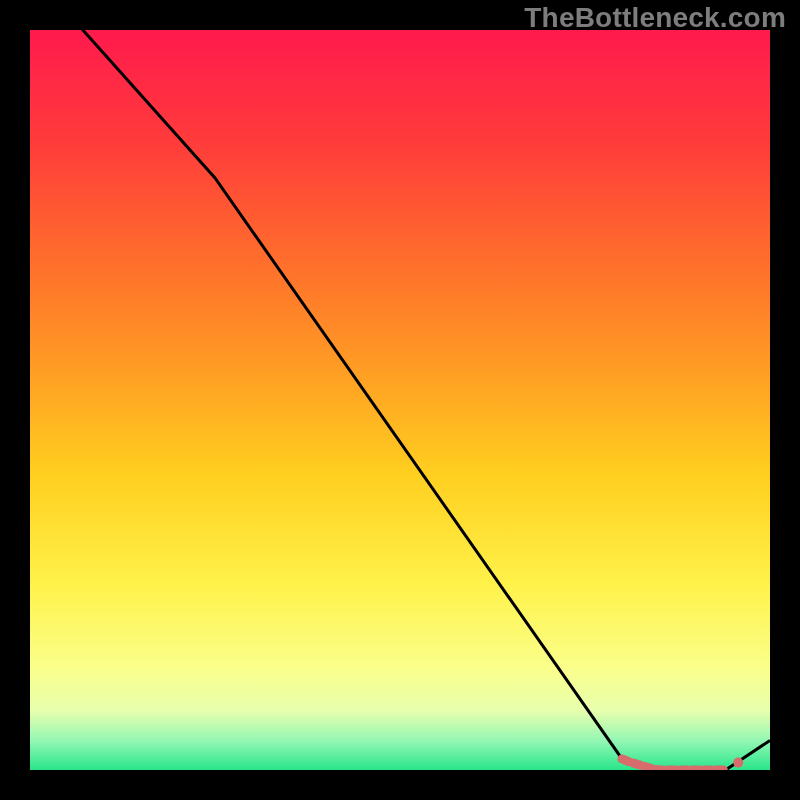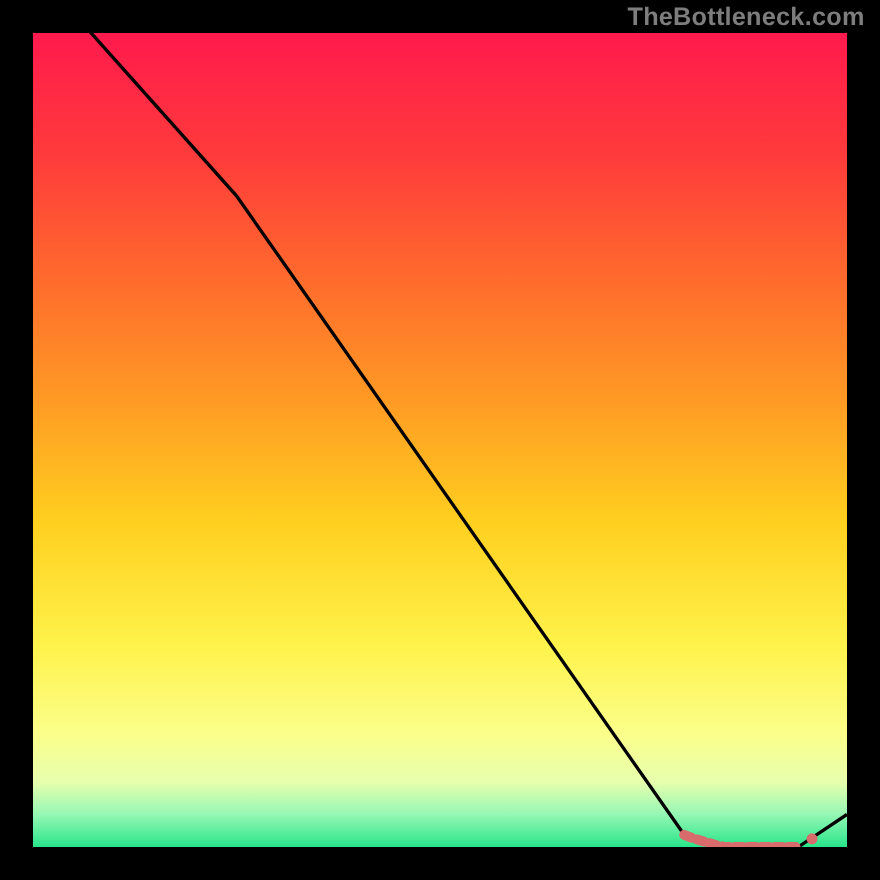--- a/index.html
+++ b/index.html
@@ -14,21 +14,21 @@
   .container {
     position: relative;
     width: 800px;
     height: 800px;
   }
   .attribution {
     position: absolute;
     top: 2px;
     right: 14px;
     color: #7d7d7d;
-    font-size: 23px;
+    font-size: 28px;
     font-weight: 600;
     letter-spacing: 0.2px;
     z-index: 5;
   }
   .plot {
     position: absolute;
     left: 30px;
     top: 30px;
     width: 740px;
     height: 740px;

